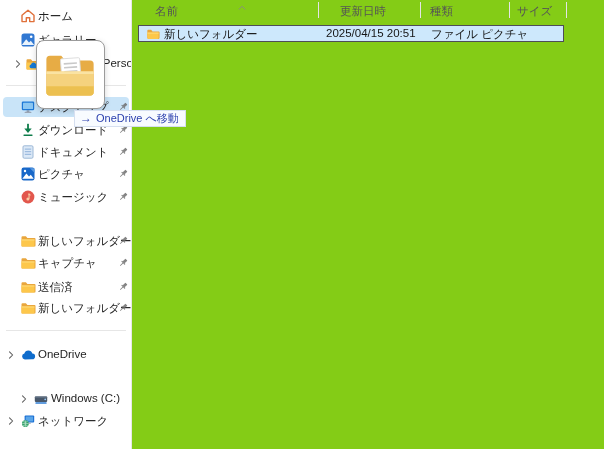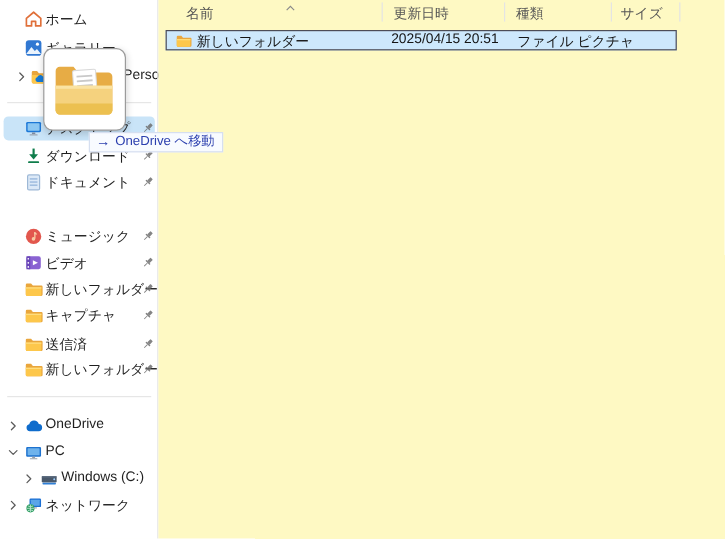--- a/index.html
+++ b/index.html
@@ -14,21 +14,21 @@
   .srow .rowbg{position:absolute;left:3px;right:2px;top:0;bottom:0;background:#c9e4f8;border-radius:4px;}
   .srow .chev{position:absolute;top:4px;width:12px;height:12px;}
   .srow .ic{position:absolute;left:20px;top:2px;width:16px;height:16px;}
   .srow .lbl{position:absolute;left:38px;top:3px;white-space:nowrap;color:#1f1f1f;}
   .srow .pin{position:absolute;left:117px;top:4px;width:12px;height:12px;opacity:.85;}
   .srow.odp .chev{left:12px;} .srow.odp .ic{left:25px;} .srow.odp .lbl{left:44px;}
   .srow.lvl0 .chev{left:5px;}
   .srow.ind .chev{left:18px;} .srow.ind .ic{left:33px;} .srow.ind .lbl{left:51px;}
   .sep{position:absolute;left:6px;width:120px;height:1px;background:#e6e6e6;}
   
-  .main{position:absolute;left:132px;top:0;right:0;height:449px;background:#fef9c3;}
+  .main{position:absolute;left:132px;top:0;right:0;height:449px;background:#84cc16;}
   .hdr-label{position:absolute;top:4px;color:#555;white-space:nowrap;cursor:default;}
   .hdr-sep{position:absolute;top:2px;width:1px;height:16px;background:#e4e4e4;}
   .sort-caret{position:absolute;width:10px;height:7px;}
   .filerow{position:absolute;left:6px;top:25px;width:426px;height:17px;background:#cde8fc;
            border:1px solid #4d4d57;box-sizing:border-box;}
   .filerow .fic{position:absolute;left:7px;top:1px;width:14px;height:14px;}
   .filerow .cell{position:absolute;top:1px;white-space:nowrap;color:#141414;}
   
   .ghost{position:absolute;left:36px;top:40px;width:67px;height:67px;background:#fff;
          border:1px solid #9b9b9b;border-radius:8px;box-shadow:0 2px 6px rgba(0,0,0,.16);z-index:20;}
@@ -207,40 +207,40 @@
     <div class="srow" style="top:142px">
       <span class="ic"><svg viewBox="0 0 16 16" width="16" height="16">
             <use href="#s-document"></use>
           </svg></span>
       <span class="lbl">ドキュメント</span>
       <span class="pin"><svg viewBox="0 0 16 16" width="12" height="12">
             <use href="#s-pin"></use>
           </svg></span>
     </div>
 
+    <div class="srow" style="top:164px">
+      <span class="ic"><svg viewBox="0 0 16 16" width="16" height="16">
+            <use href="#s-pictures"></use>
+          </svg></span>
+      <span class="lbl">ピクチャ</span>
+      <span class="pin"><svg viewBox="0 0 16 16" width="12" height="12">
+            <use href="#s-pin"></use>
+          </svg></span>
+    </div>
 
     <div class="srow" style="top:187px">
       <span class="ic"><svg viewBox="0 0 16 16" width="16" height="16">
             <use href="#s-music"></use>
           </svg></span>
       <span class="lbl">ミュージック</span>
       <span class="pin"><svg viewBox="0 0 16 16" width="12" height="12">
             <use href="#s-pin"></use>
           </svg></span>
     </div>
 
-    <div class="srow" style="top:209px">
-      <span class="ic"><svg viewBox="0 0 16 16" width="16" height="16">
-            <use href="#s-video"></use>
-          </svg></span>
-      <span class="lbl">ビデオ</span>
-      <span class="pin"><svg viewBox="0 0 16 16" width="12" height="12">
-            <use href="#s-pin"></use>
-          </svg></span>
-    </div>
 
     <div class="srow" style="top:231px">
       <span class="ic"><svg viewBox="0 0 16 16" width="16" height="16">
             <use href="#s-folder"></use>
           </svg></span>
       <span class="lbl">新しいフォルダー</span>
       <span class="pin"><svg viewBox="0 0 16 16" width="12" height="12">
             <use href="#s-pin"></use>
           </svg></span>
     </div>
@@ -280,29 +280,20 @@
     <div class="srow lvl0" style="top:345px">
       <span class="chev"><svg viewBox="0 0 16 16" width="12" height="12">
             <use href="#s-chev-r"></use>
           </svg></span>
       <span class="ic"><svg viewBox="0 0 16 16" width="16" height="16">
             <use href="#s-cloud"></use>
           </svg></span>
       <span class="lbl">OneDrive</span>
     </div>
 
-    <div class="srow lvl0" style="top:367px">
-      <span class="chev"><svg viewBox="0 0 16 16" width="12" height="12">
-            <use href="#s-chev-d"></use>
-          </svg></span>
-      <span class="ic"><svg viewBox="0 0 16 16" width="16" height="16">
-            <use href="#s-pc"></use>
-          </svg></span>
-      <span class="lbl">PC</span>
-    </div>
 
     <div class="srow lvl0" style="top:411px">
       <span class="chev"><svg viewBox="0 0 16 16" width="12" height="12">
             <use href="#s-chev-r"></use>
           </svg></span>
       <span class="ic"><svg viewBox="0 0 16 16" width="16" height="16">
             <use href="#s-network"></use>
           </svg></span>
       <span class="lbl">ネットワーク</span>
     </div>
@@ -321,21 +312,21 @@
   <div class="side-divider"></div>
 
   <div class="main">
 
     <span class="sort-caret" style="left:105px;top:1px">
       <svg viewBox="0 0 16 10" width="10" height="7">
           <use href="#s-caret-up"></use>
         </svg>
     </span>
     <span class="hdr-label" style="left:23px">名前</span>
-    <span class="hdr-label" style="left:196px">更新日時</span>
+    <span class="hdr-label" style="left:208px">更新日時</span>
     <span class="hdr-label" style="left:298px">種類</span>
     <span class="hdr-label" style="left:385px">サイズ</span>
     <div class="hdr-sep" style="left:186px"></div>
     <div class="hdr-sep" style="left:288px"></div>
     <div class="hdr-sep" style="left:377px"></div>
     <div class="hdr-sep" style="left:434px"></div>
 
     <div class="filerow">
       <span class="fic"><svg viewBox="0 0 16 16" width="14" height="14">
             <use href="#s-folder"></use>

